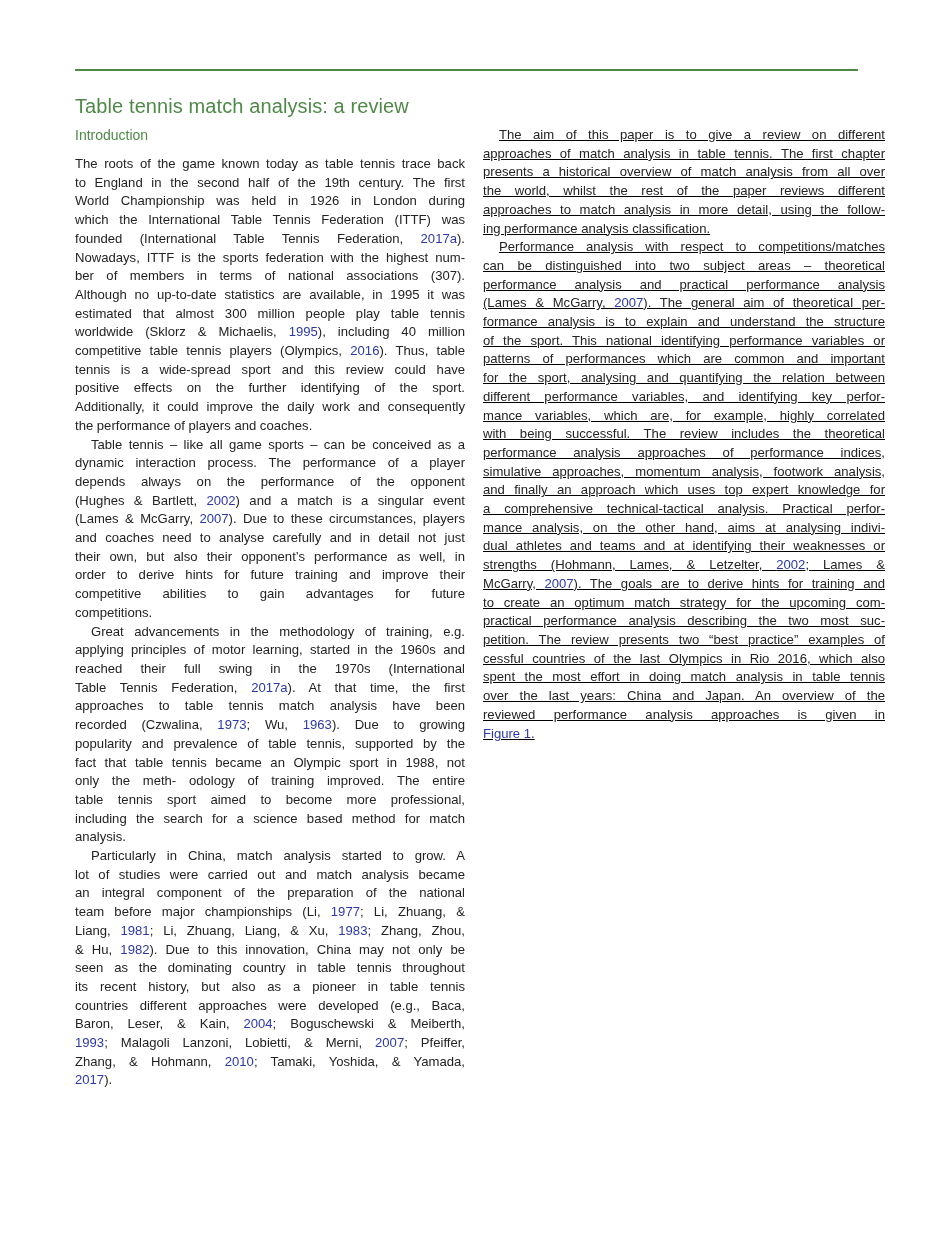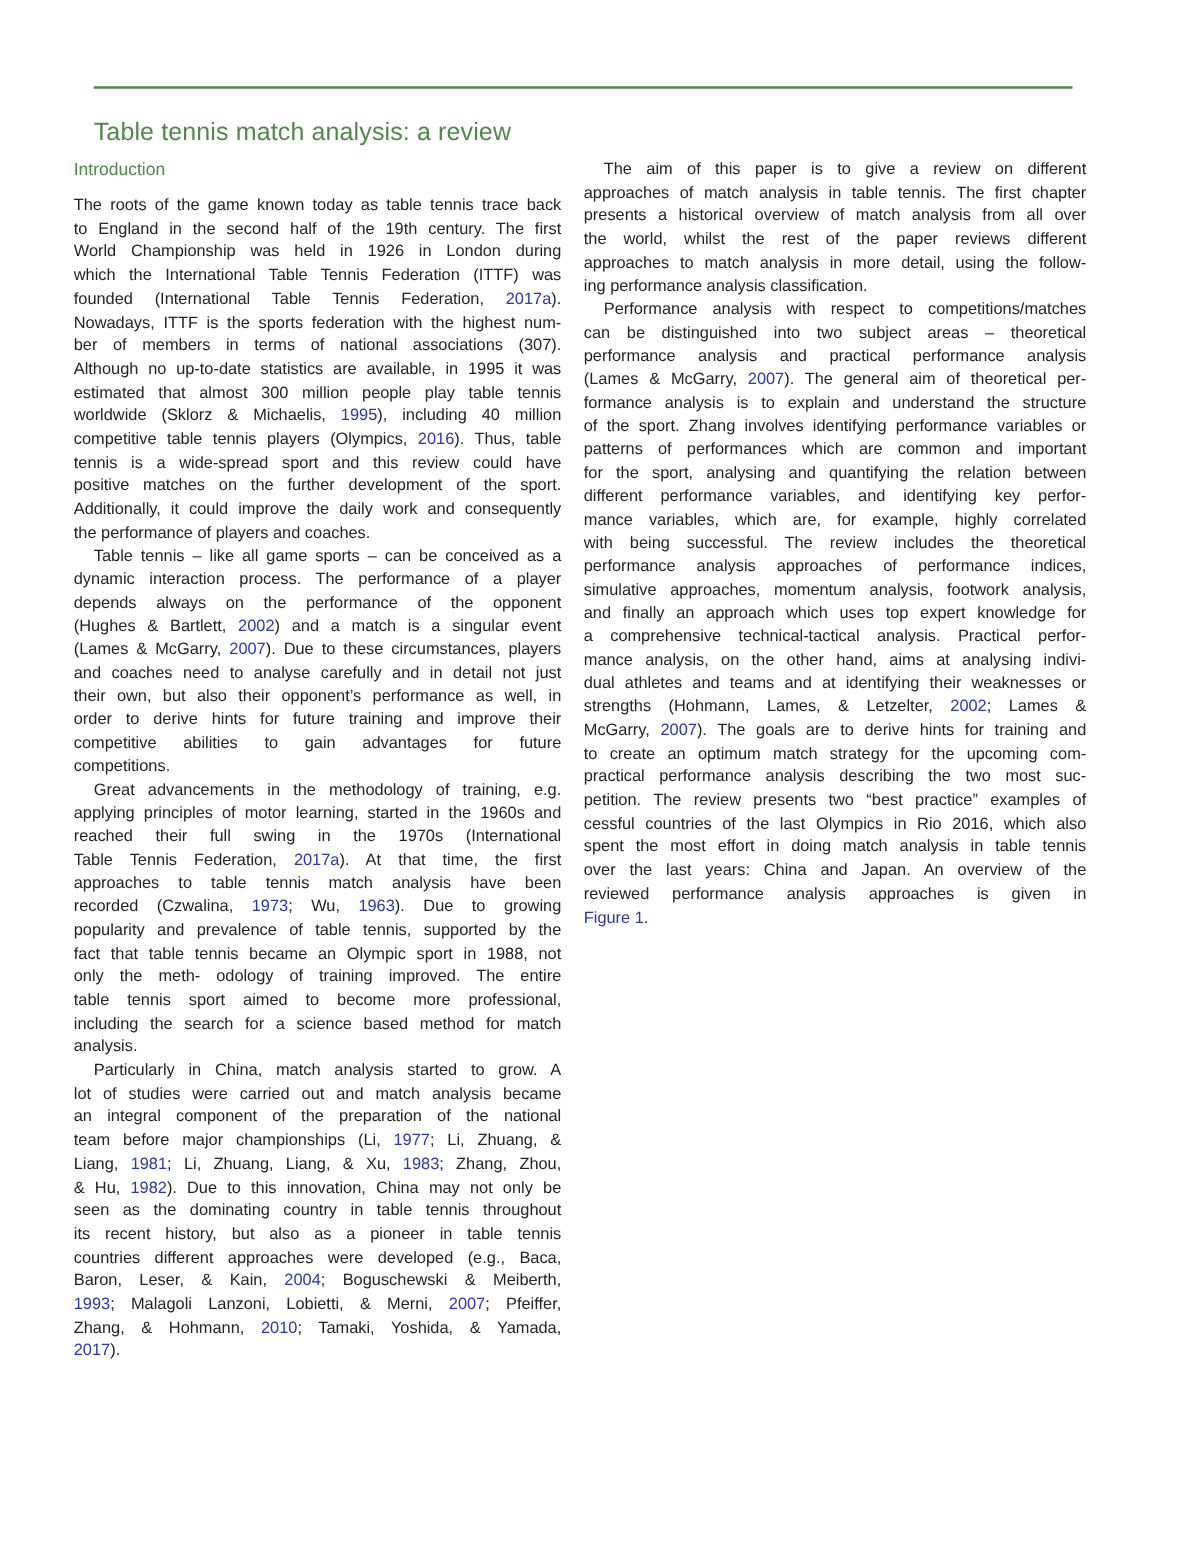--- a/index.html
+++ b/index.html
@@ -15,25 +15,25 @@
     width: 783px; height: 2px;
     background: var(--green, #4f8948);
   }
   .title {
     position: absolute; left: 75px; top: 80px;
     font-size: 20px; line-height: 26px; font-weight: 400;
     color: var(--green, #4f8948);
     letter-spacing: 0.1px;
   }
   .columns {
-    position: absolute; left: 59px; top: 126px;
+    position: absolute; left: 75px; top: 126px;
     width: 810px; display: flex; gap: 18px;
   }
   .col-left { width: 390px; }
-  .col-right { width: 402px; }
+  .col-right { width: 402px; text-decoration: underline; }
   .sec-heading {
     font-size: 14px; line-height: 19px; margin: 0 0 10px 0;
     font-weight: 400; color: var(--green, #4f8948);
   }
   .para {
     font-size: 13.1px; line-height: 18.7px;
     color: var(--text, #232323); margin: 0;
   }
   .line { text-align: justify; text-align-last: justify; }
   .line.last { text-align-last: left; }
@@ -57,21 +57,21 @@
           <div class="line">World Championship was held in 1926 in London during</div>
           <div class="line">which the International Table Tennis Federation (ITTF) was</div>
           <div class="line">founded (International Table Tennis Federation, <a class="ref-link">2017a</a>).</div>
           <div class="line">Nowadays, ITTF is the sports federation with the highest num-</div>
           <div class="line">ber of members in terms of national associations (307).</div>
           <div class="line">Although no up-to-date statistics are available, in 1995 it was</div>
           <div class="line">estimated that almost 300 million people play table tennis</div>
           <div class="line">worldwide (Sklorz &amp; Michaelis, <a class="ref-link">1995</a>), including 40 million</div>
           <div class="line">competitive table tennis players (Olympics, <a class="ref-link">2016</a>). Thus, table</div>
           <div class="line">tennis is a wide-spread sport and this review could have</div>
-          <div class="line">positive matches on the further development of the sport.</div>
+          <div class="line">positive effects on the further identifying of the sport.</div>
           <div class="line">Additionally, it could improve the daily work and consequently</div>
           <div class="line last">the performance of players and coaches.</div>
         </div>
         <div class="para">
           <div class="line indent">Table tennis – like all game sports – can be conceived as a</div>
           <div class="line">dynamic interaction process. The performance of a player</div>
           <div class="line">depends always on the performance of the opponent</div>
           <div class="line">(Hughes &amp; Bartlett, <a class="ref-link">2002</a>) and a match is a singular event</div>
           <div class="line">(Lames &amp; McGarry, <a class="ref-link">2007</a>). Due to these circumstances, players</div>
           <div class="line">and coaches need to analyse carefully and in detail not just</div>
@@ -120,21 +120,21 @@
           <div class="line">the world, whilst the rest of the paper reviews different</div>
           <div class="line">approaches to match analysis in more detail, using the follow-</div>
           <div class="line last">ing performance analysis classification.</div>
         </div>
         <div class="para">
           <div class="line indent">Performance analysis with respect to competitions/matches</div>
           <div class="line">can be distinguished into two subject areas – theoretical</div>
           <div class="line">performance analysis and practical performance analysis</div>
           <div class="line">(Lames &amp; McGarry, <a class="ref-link">2007</a>). The general aim of theoretical per-</div>
           <div class="line">formance analysis is to explain and understand the structure</div>
-          <div class="line">of the sport. Zhang involves identifying performance variables or</div>
+          <div class="line">of the sport. This national identifying performance variables or</div>
           <div class="line">patterns of performances which are common and important</div>
           <div class="line">for the sport, analysing and quantifying the relation between</div>
           <div class="line">different performance variables, and identifying key perfor-</div>
           <div class="line">mance variables, which are, for example, highly correlated</div>
           <div class="line">with being successful. The review includes the theoretical</div>
           <div class="line">performance analysis approaches of performance indices,</div>
           <div class="line">simulative approaches, momentum analysis, footwork analysis,</div>
           <div class="line">and finally an approach which uses top expert knowledge for</div>
           <div class="line">a comprehensive technical-tactical analysis. Practical perfor-</div>
           <div class="line">mance analysis, on the other hand, aims at analysing indivi-</div>

